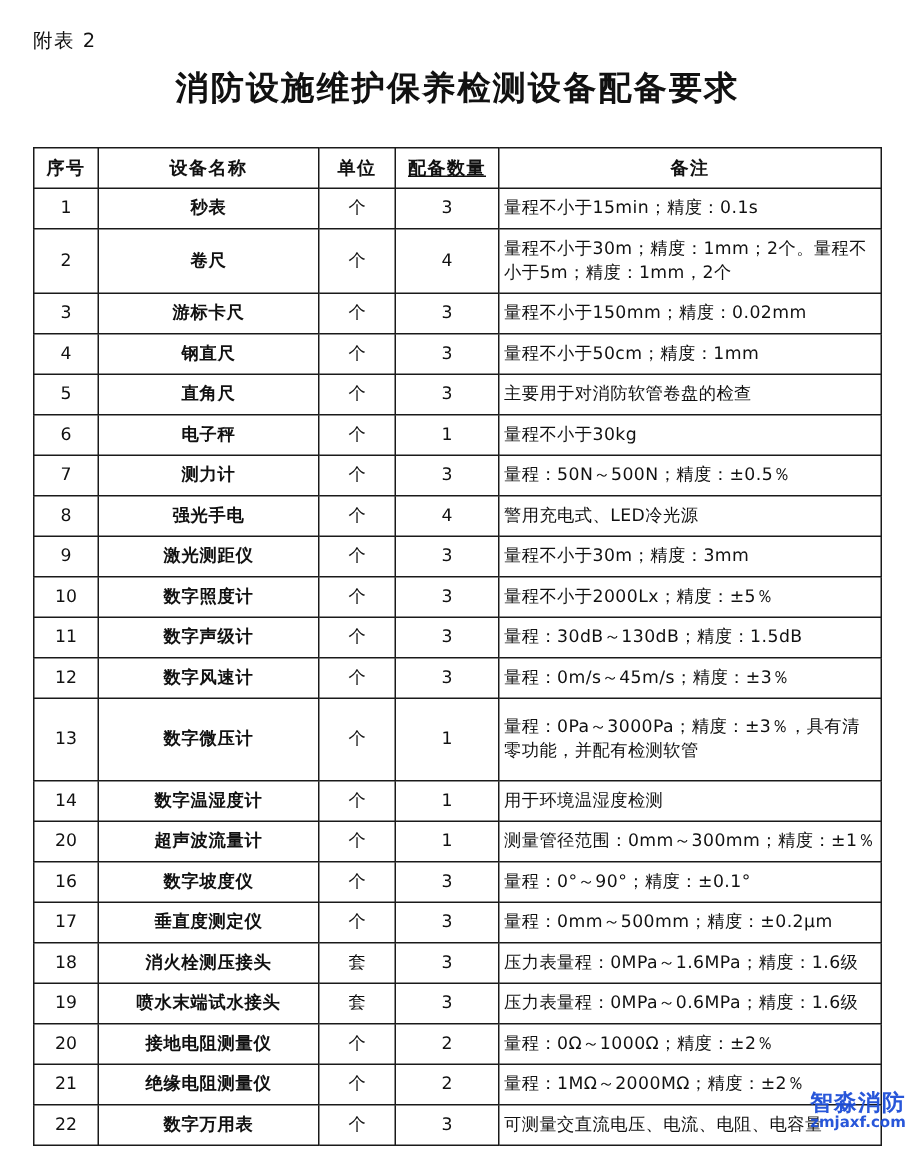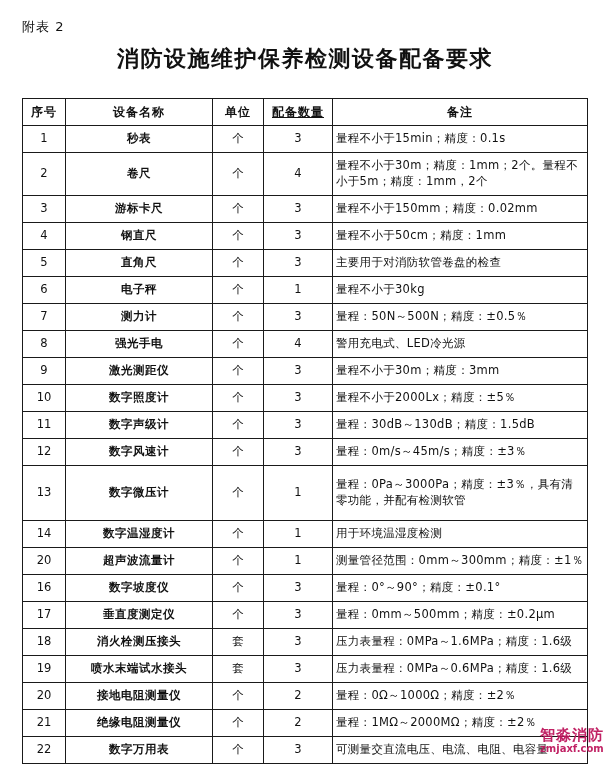--- a/index.html
+++ b/index.html
@@ -93,22 +93,22 @@
   th.h-name { width: 140px; }
   th.h-unit { width: 44px; }
   th.h-qty { width: 62px; text-decoration: underline; }
   .row-1line td { height: 22px; }
   .row-2line td { height: 38px; }
   .row-3line td { height: 50px; }
   .watermark {
     position: absolute;
     right: 6px;
     bottom: 14px;
-    text-align: left;
-    color: #be185d;
+    text-align: center;
+    color: #1d4ed8;
     font-weight: bold;
     line-height: 1.05;
     opacity: 0.95;
     pointer-events: none;
   }
   .watermark .wm-main {
     font-size: 15px;
     letter-spacing: 1px;
     display: block;
   }

